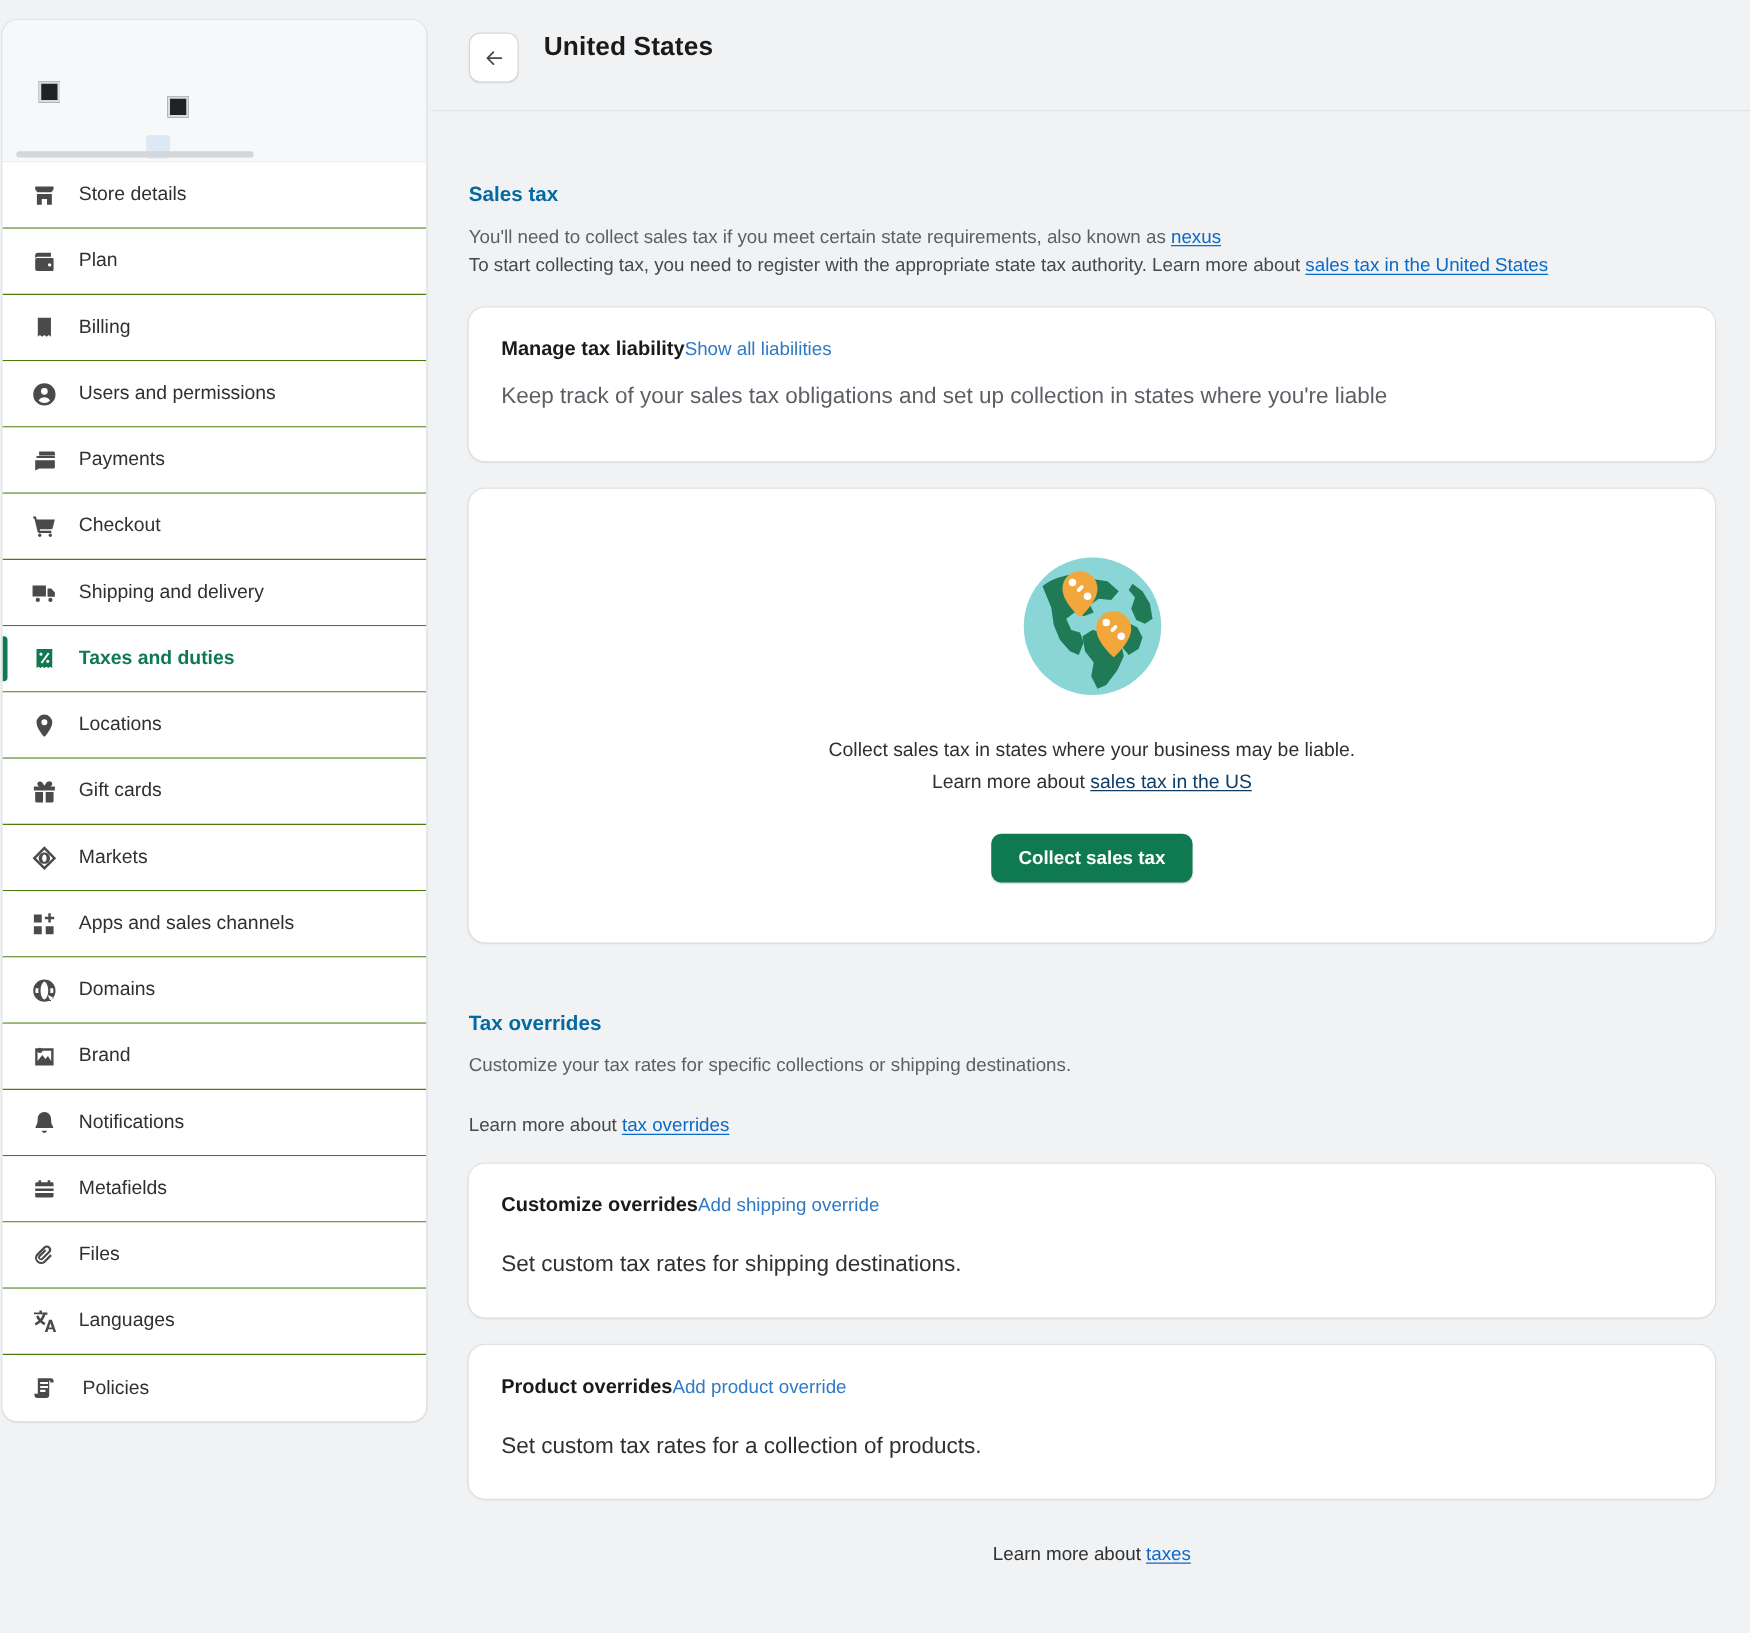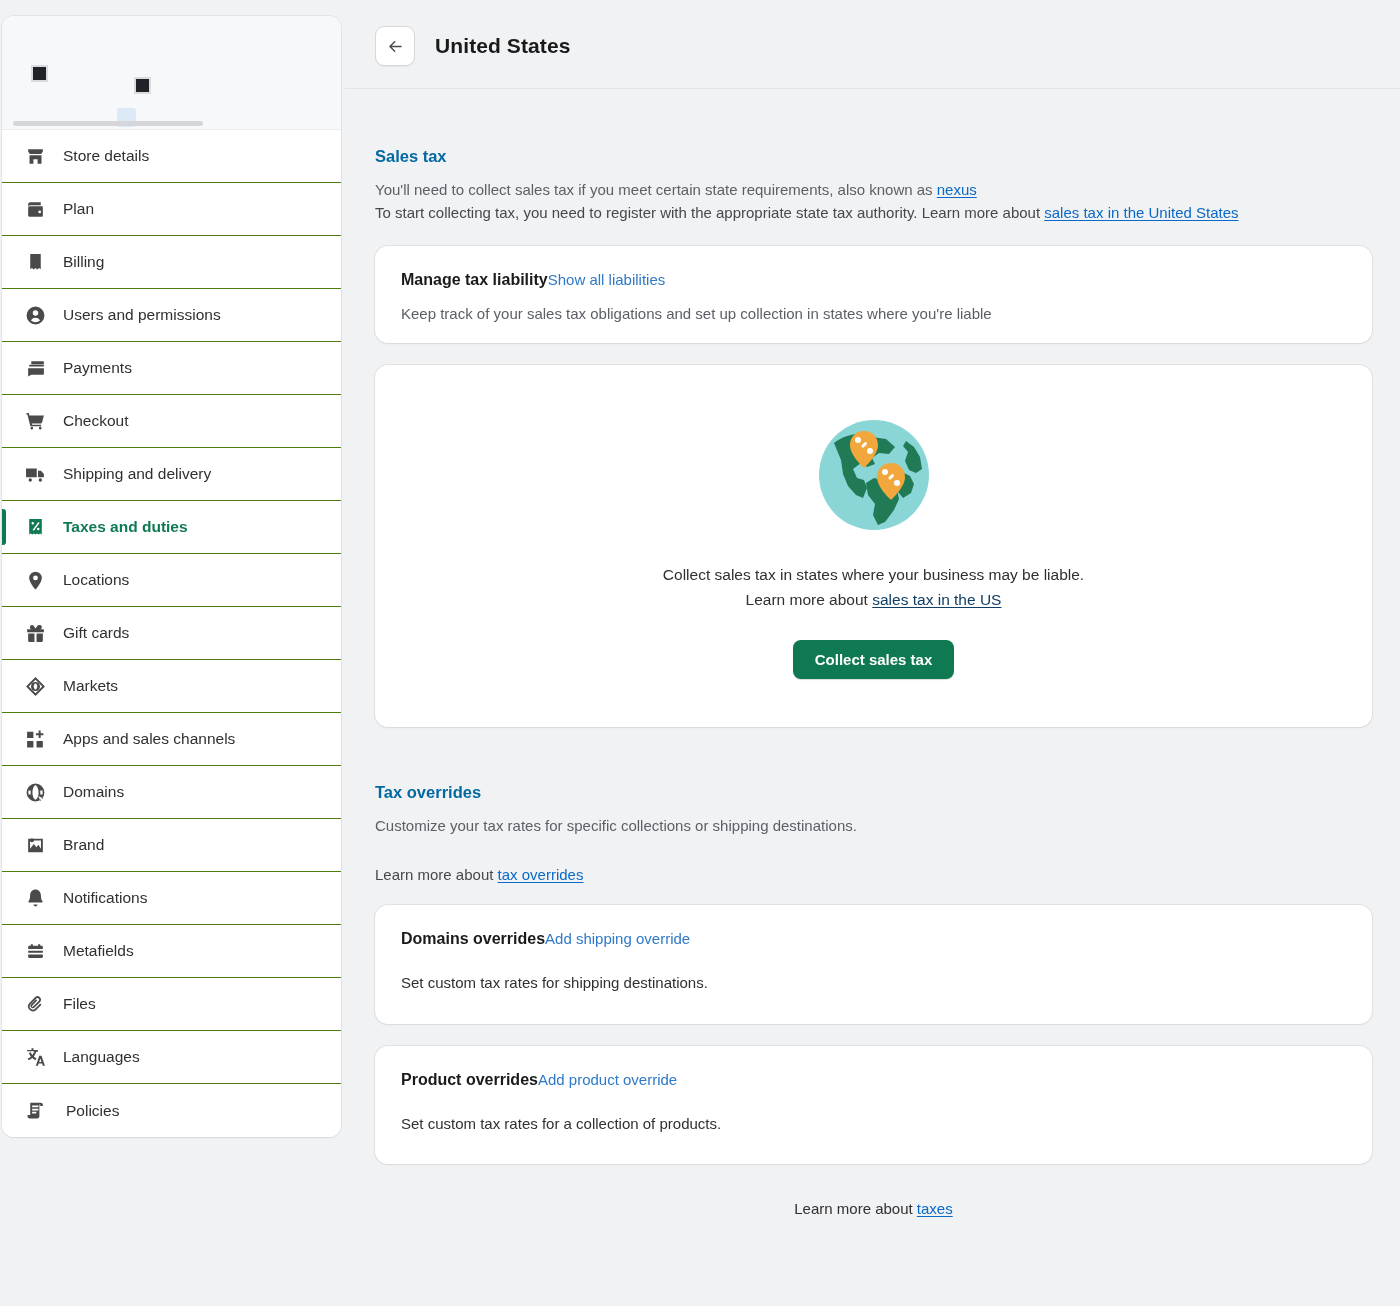--- a/index.html
+++ b/index.html
@@ -77,21 +77,21 @@
     position: absolute;
     left: 0; top: 8px; bottom: 8px;
     width: 4px;
     background: #0f7a51;
     border-radius: 0 3px 3px 0;
   }
 
   
   .main { flex: 1 1 auto; min-width: 0; background: #f1f2f4; }
   .topbar {
-    display: flex; align-items: center; gap: 20px;
+    display: flex; align-items: flex-start; gap: 20px;
     padding: 26px 28px 22px 30px;
     border-bottom: 1px solid #e3e4e7;
     background: #f1f2f4;
   }
   .back-btn {
     width: 40px; height: 40px;
     border-radius: 9px;
     background: #fff;
     border: 1px solid #d5d7da;
     box-shadow: 0 1px 0 rgba(0,0,0,0.05);
@@ -114,21 +114,21 @@
     border-radius: 13px;
     box-shadow: 0 0 0 1px rgba(0,0,0,0.06), 0 1px 3px rgba(0,0,0,0.05);
     margin-top: 22px;
   }
   .card-row {
     display: flex; align-items: flex-start; justify-content: flex-start;
     padding: 25px 26px 0 26px;
   }
   .card-title { font-size: 16px; font-weight: 700; color: #1a1a1a; }
   .card-action { font-size: 15px; color: #2f79c7; cursor: pointer; white-space: nowrap; }
-  .card-desc { font-size: 15px; color: #5b5f66; padding: 14px 26px 18px 26px; line-height: 1.45; }
+  .card-desc { font-size: 18px; color: #5b5f66; padding: 14px 26px 40px 26px; line-height: 1.45; }
   .card-desc.wide { color: #303030; padding-top: 24px; padding-bottom: 30px; }
 
   
   .empty { text-align: center; padding: 46px 20px 48px 20px; }
   .globe { margin: 0 auto 24px auto; width: 128px; height: 128px; display:block; }
   .empty-text { font-size: 15.5px; color: #303030; line-height: 1.6; }
   .primary-btn {
     display: inline-block;
     margin-top: 28px;
     background: #0f7a51;
@@ -399,21 +399,21 @@
       </section>
 
       <div class="section-title overrides-head">Tax overrides</div>
       <div class="section-sub">Customize your tax rates for specific collections or shipping destinations.</div>
       <div class="overrides-learn">
         <span>Learn more about </span><a class="link">tax overrides</a>
       </div>
 
       <section class="card">
         <div class="card-row">
-          <div class="card-title">Domains overrides</div>
+          <div class="card-title">Customize overrides</div>
           <div class="card-action">Add shipping override</div>
         </div>
         <div class="card-desc wide">Set custom tax rates for shipping destinations.</div>
       </section>
 
       <section class="card">
         <div class="card-row">
           <div class="card-title">Product overrides</div>
           <div class="card-action">Add product override</div>
         </div>

